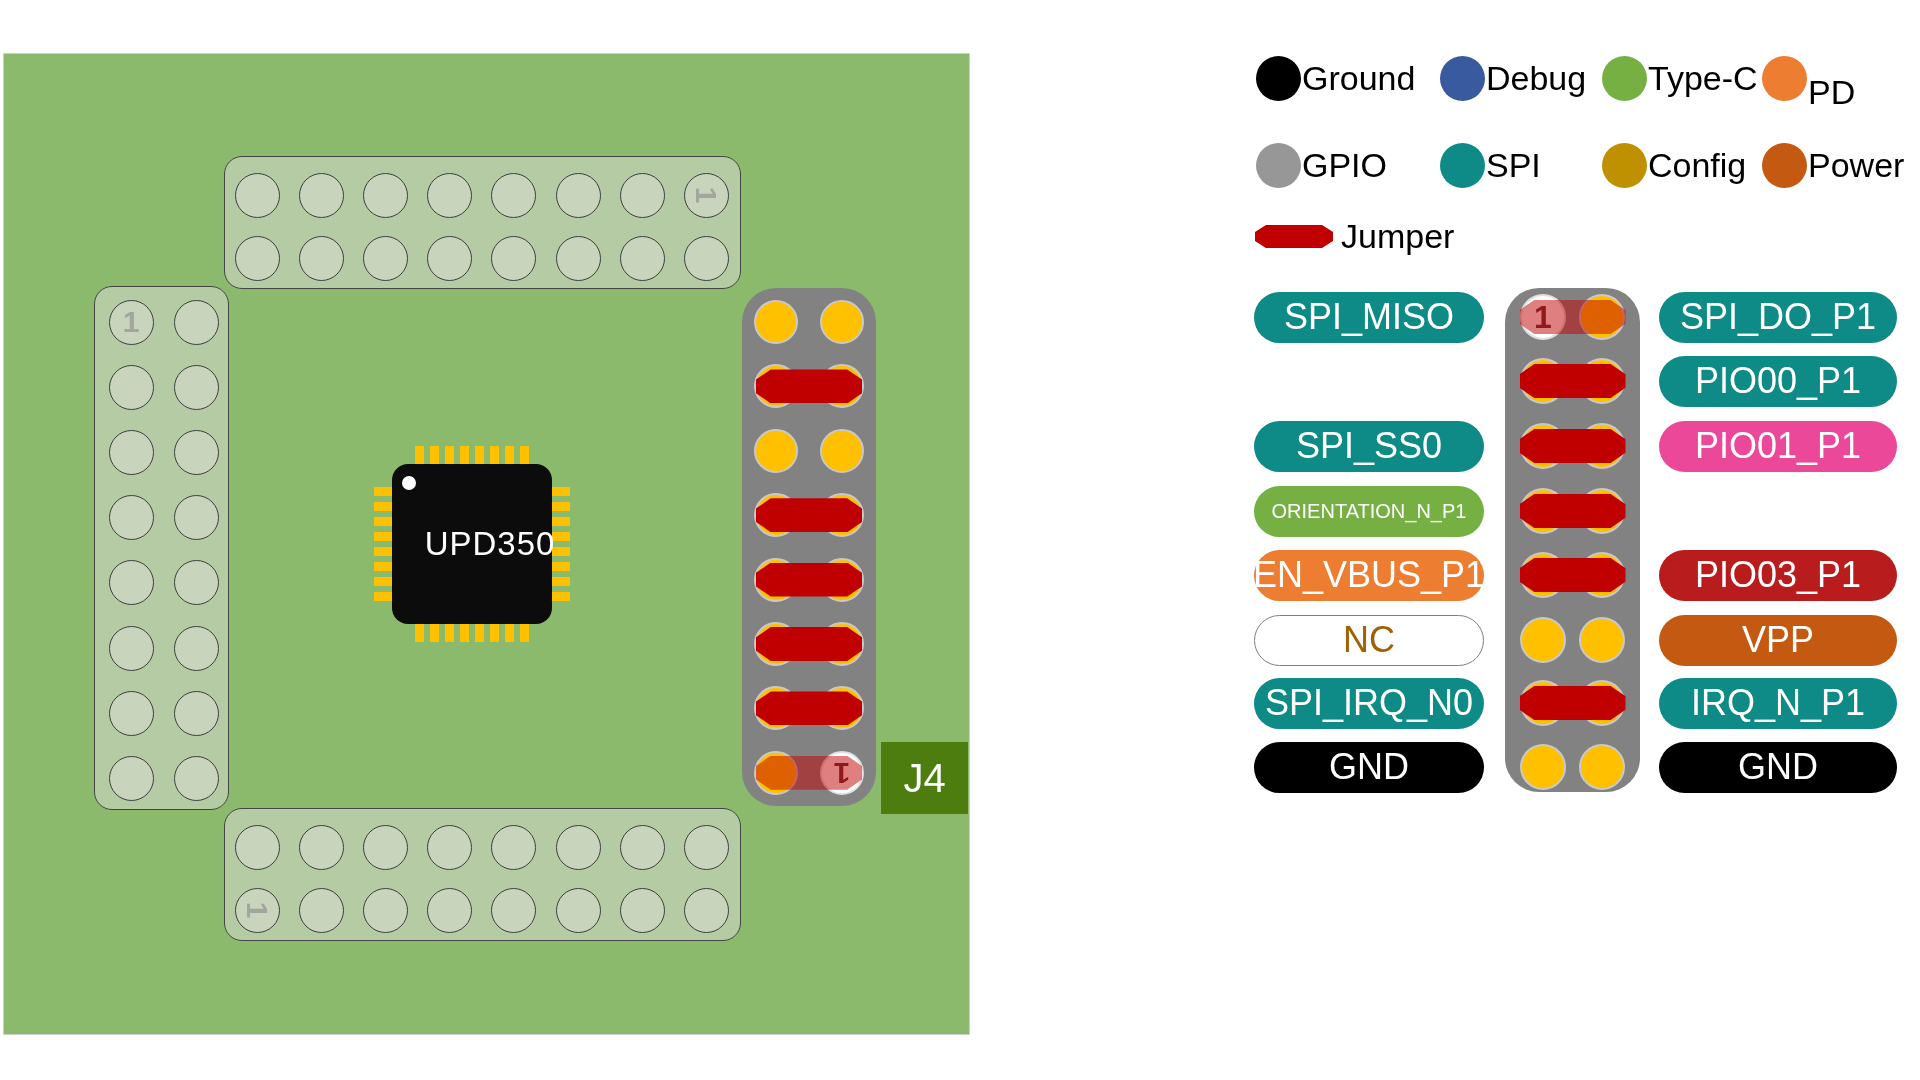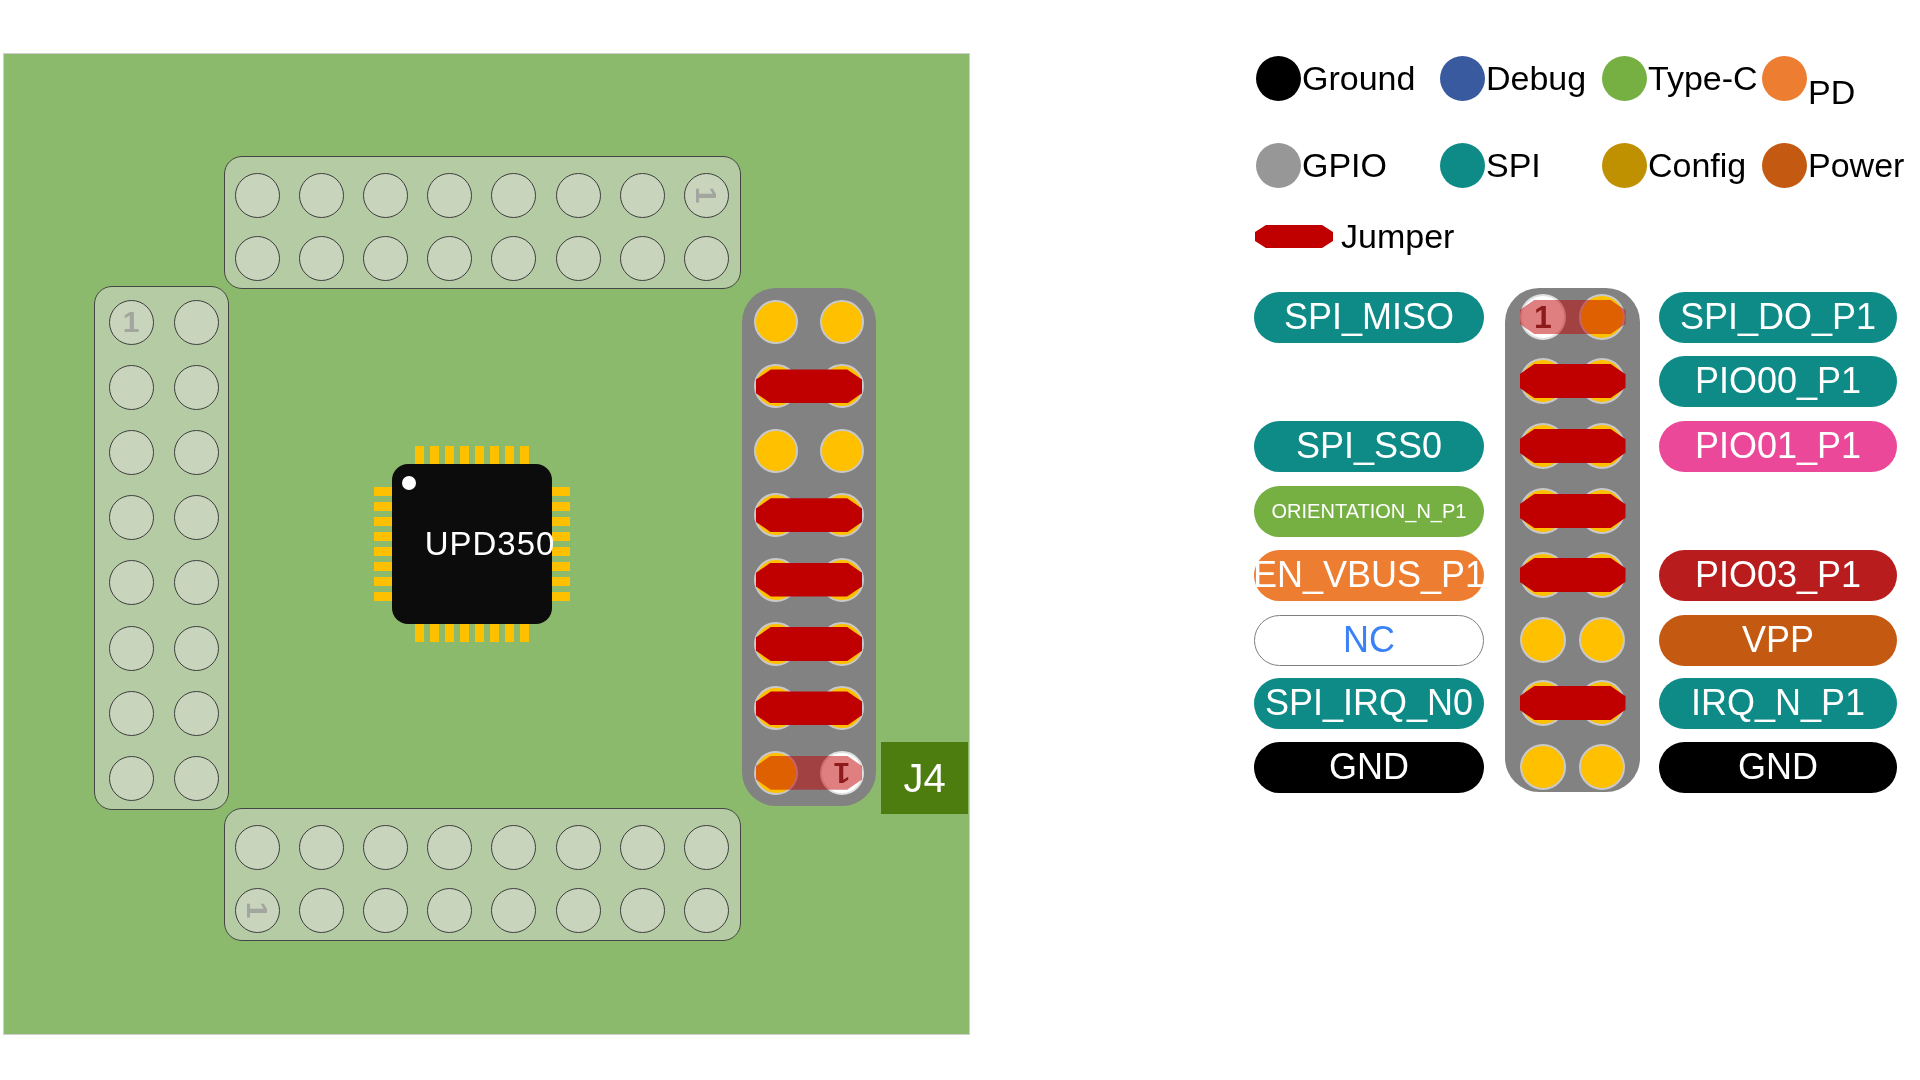--- a/index.html
+++ b/index.html
@@ -22,21 +22,21 @@
   .pin-white{background:#ffffff;border:2px solid #E0E0E0;}
   .jumper{background:#C00000;clip-path:polygon(14% 0%,86% 0%,100% 30%,100% 70%,86% 100%,14% 100%,0% 70%,0% 30%);}
   .jumper-semi{background:rgba(192,0,0,0.5);}
   .pin1{color:#8E1B1B;font-weight:bold;font-size:32px;line-height:1;}
   .jbox{background:#4d7c0f;color:#ffffff;font-weight:normal;font-size:40px;}
   
   .lg-label{color:#000000;font-size:34px;white-space:nowrap;text-align:center;}
   
   .pill{border-radius:26px;color:#ffffff;font-size:36px;white-space:nowrap;}
   .pill-small{font-size:20px;}
-  .pill-nc{background:#ffffff !important;color:#3b82f6;border:1.5px solid #7F7F7F;}
+  .pill-nc{background:#ffffff !important;color:#a16207;border:1.5px solid #7F7F7F;}
 </style>
 </head>
 <body>
 
 <div id="stage">
 
   <div class="abs board" id="board" style="left:3px;top:53px;width:967px;height:982px;"></div>
 
   <div class="abs flexc jbox" style="left:881px;top:742px;width:87px;height:72px;">J4</div>
 

